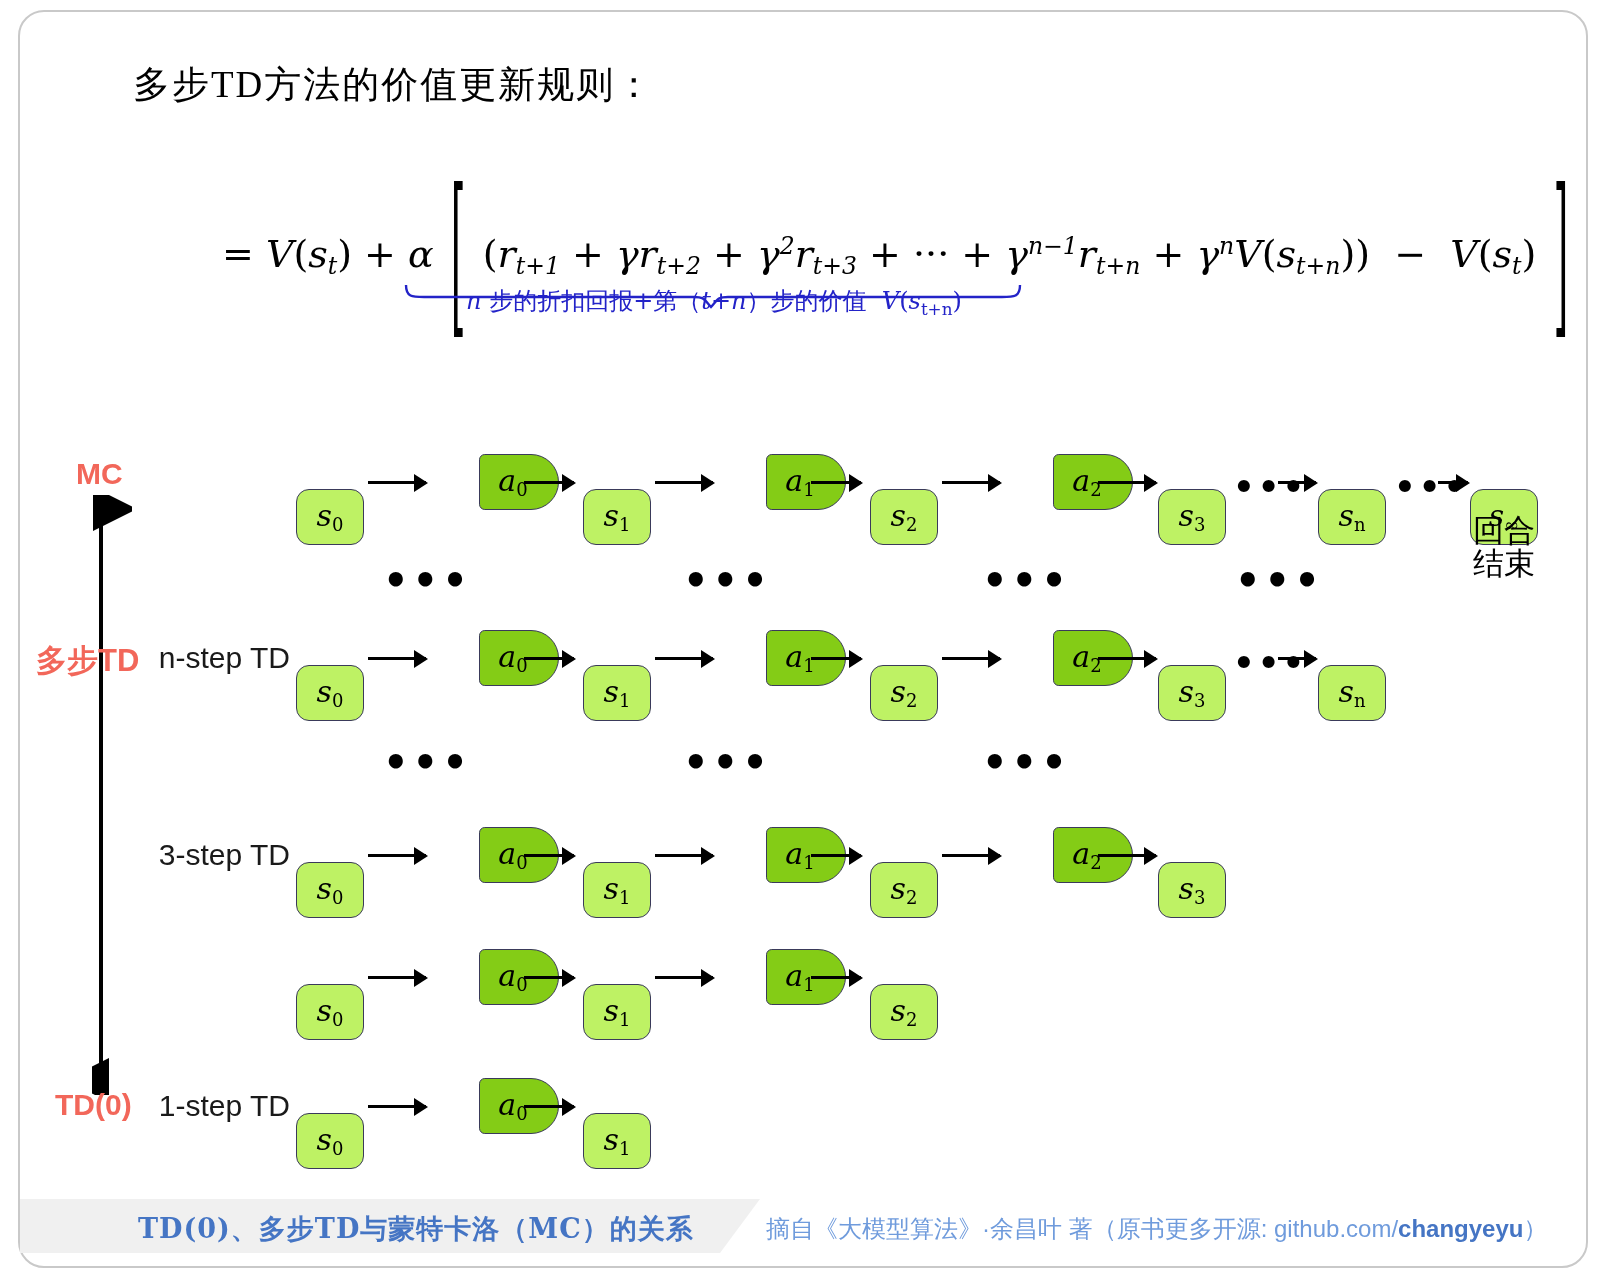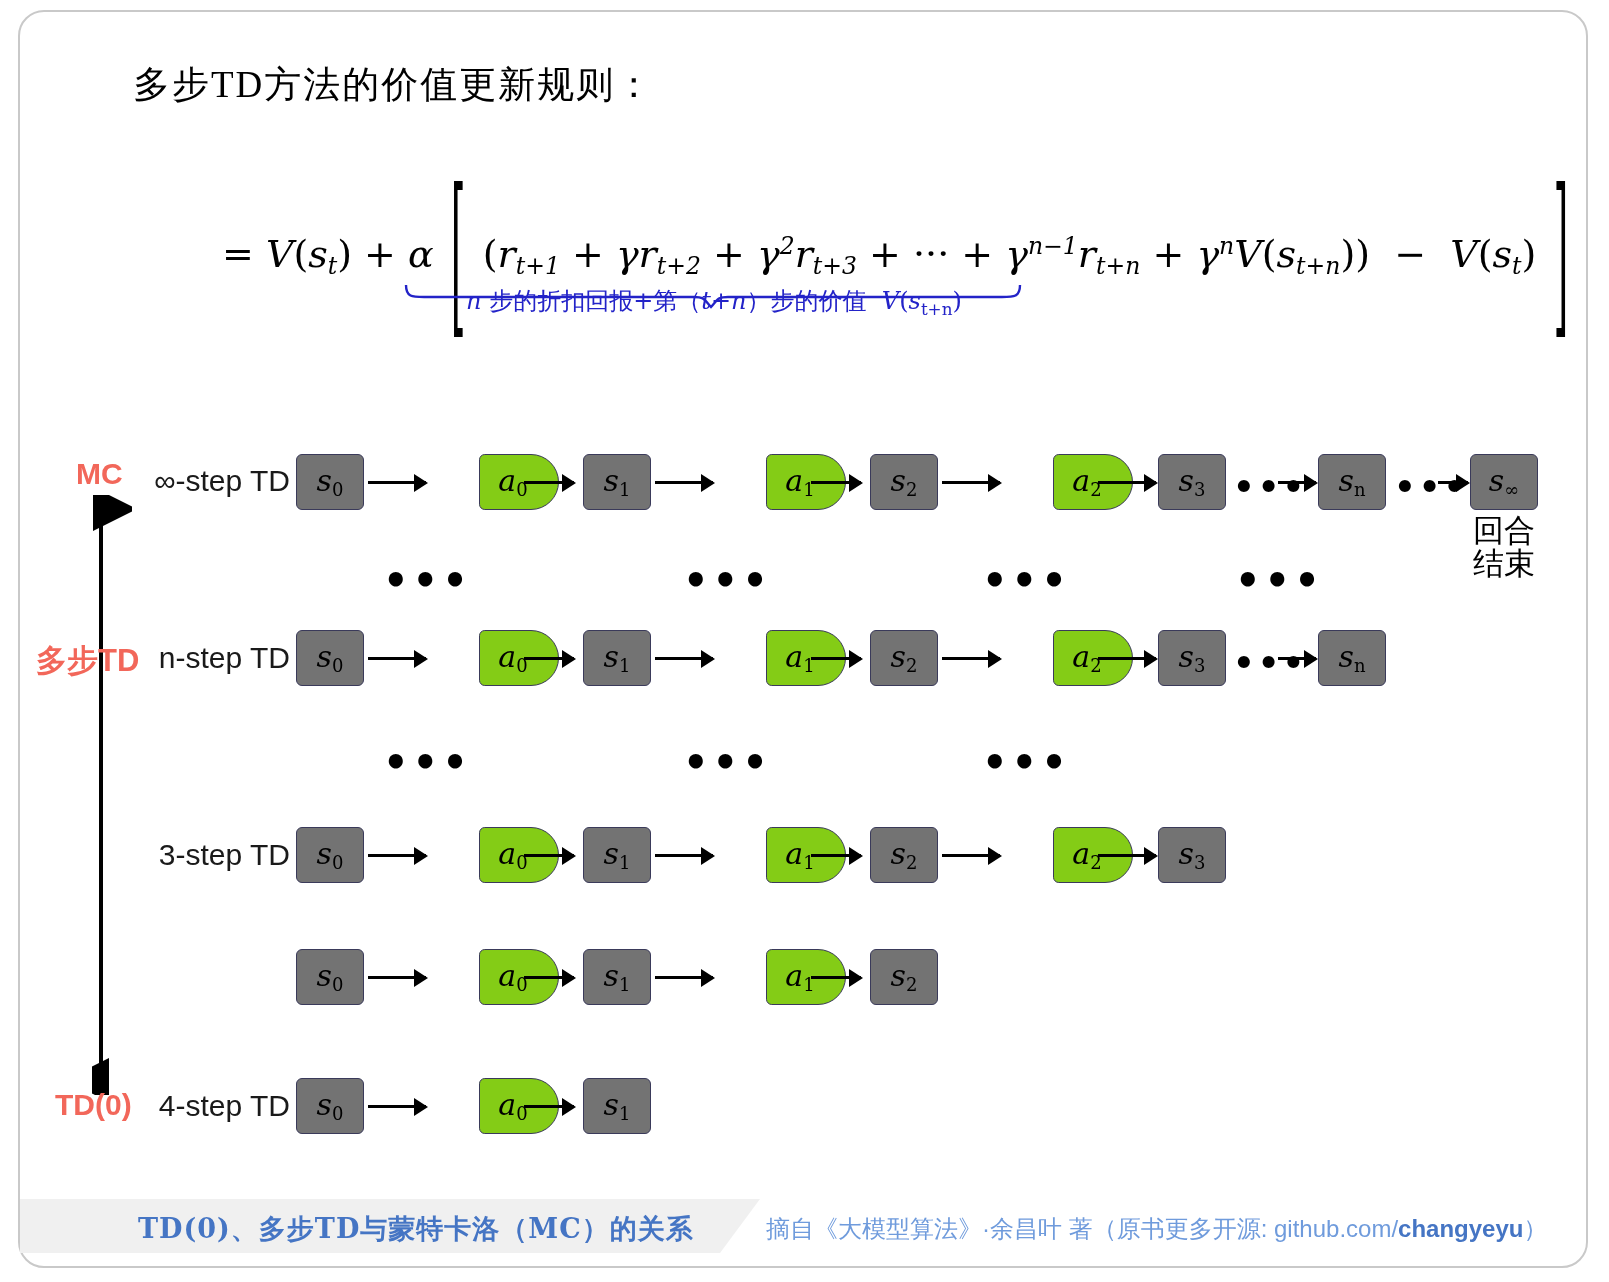--- a/index.html
+++ b/index.html
@@ -80,22 +80,23 @@
   .node {
     position: absolute;
     width: 68px; height: 56px;
     box-sizing: border-box;
     display: flex; align-items: center; justify-content: center;
     font-family: "DejaVu Serif", serif;
     font-size: 30px; color: #000;
     border: 1.6px solid #3a3a5a;
   }
   .node.state {
-    background: #737373;
-    border-radius: 6px;
+    background: #bef264;
+    border-radius: 13px;
+    margin-top: 35px;
   }
   .node.action {
     background: #84cc16;
     border-radius: 7px 34px 34px 7px;
     width: 80px;
     padding-right: 12px;
     margin-left: 39px;
   }
   .node .lbl { font-style: italic; }
   .node .lbl sub { font-size: 0.6em; vertical-align: -0.3em; font-style: normal; }
@@ -193,21 +194,20 @@
         <path d="M5.5,11 L0,0 L11,0 Z" fill="#000"></path>
       </marker>
     </defs>
     <line x1="9" y1="14" x2="9" y2="585" stroke="#000" stroke-width="4" marker-start="url(#ahU)" marker-end="url(#ahD)"></line>
   </svg>
 
   <div class="cat-label" style="left:76px; top:457px;">MC</div>
   <div class="cat-label cn" style="left:36px; top:640px;">多步TD</div>
   <div class="cat-label" style="left:55px; top:1088px;">TD(0)</div>
 
-  <div class="row-label" style="left:0px; top:464px; width:290px;">∞-step TD</div>
 
   <div class="node state" style="left:296px; top:454px;">
       <span class="lbl">s<sub>0</sub></span>
     </div>
   <div class="arrow" style="left:368px; top:481px; width:58px;"></div>
   <div class="node action" style="left:440px; top:454px;">
       <span class="lbl">a<sub>0</sub></span>
     </div>
   <div class="arrow" style="left:524px; top:481px; width:50px;"></div>
   <div class="node state" style="left:583px; top:454px;">
@@ -332,21 +332,21 @@
     </div>
   <div class="arrow" style="left:655px; top:976px; width:58px;"></div>
   <div class="node action" style="left:727px; top:949px;">
       <span class="lbl">a<sub>1</sub></span>
     </div>
   <div class="arrow" style="left:811px; top:976px; width:50px;"></div>
   <div class="node state" style="left:870px; top:949px;">
       <span class="lbl">s<sub>2</sub></span>
     </div>
 
-  <div class="row-label" style="left:0px; top:1089px; width:290px;">4-step TD</div>
+  <div class="row-label" style="left:0px; top:1089px; width:290px;">1-step TD</div>
 
   <div class="node state" style="left:296px; top:1078px;">
       <span class="lbl">s<sub>0</sub></span>
     </div>
   <div class="arrow" style="left:368px; top:1105px; width:58px;"></div>
   <div class="node action" style="left:440px; top:1078px;">
       <span class="lbl">a<sub>0</sub></span>
     </div>
   <div class="arrow" style="left:524px; top:1105px; width:50px;"></div>
   <div class="node state" style="left:583px; top:1078px;">

